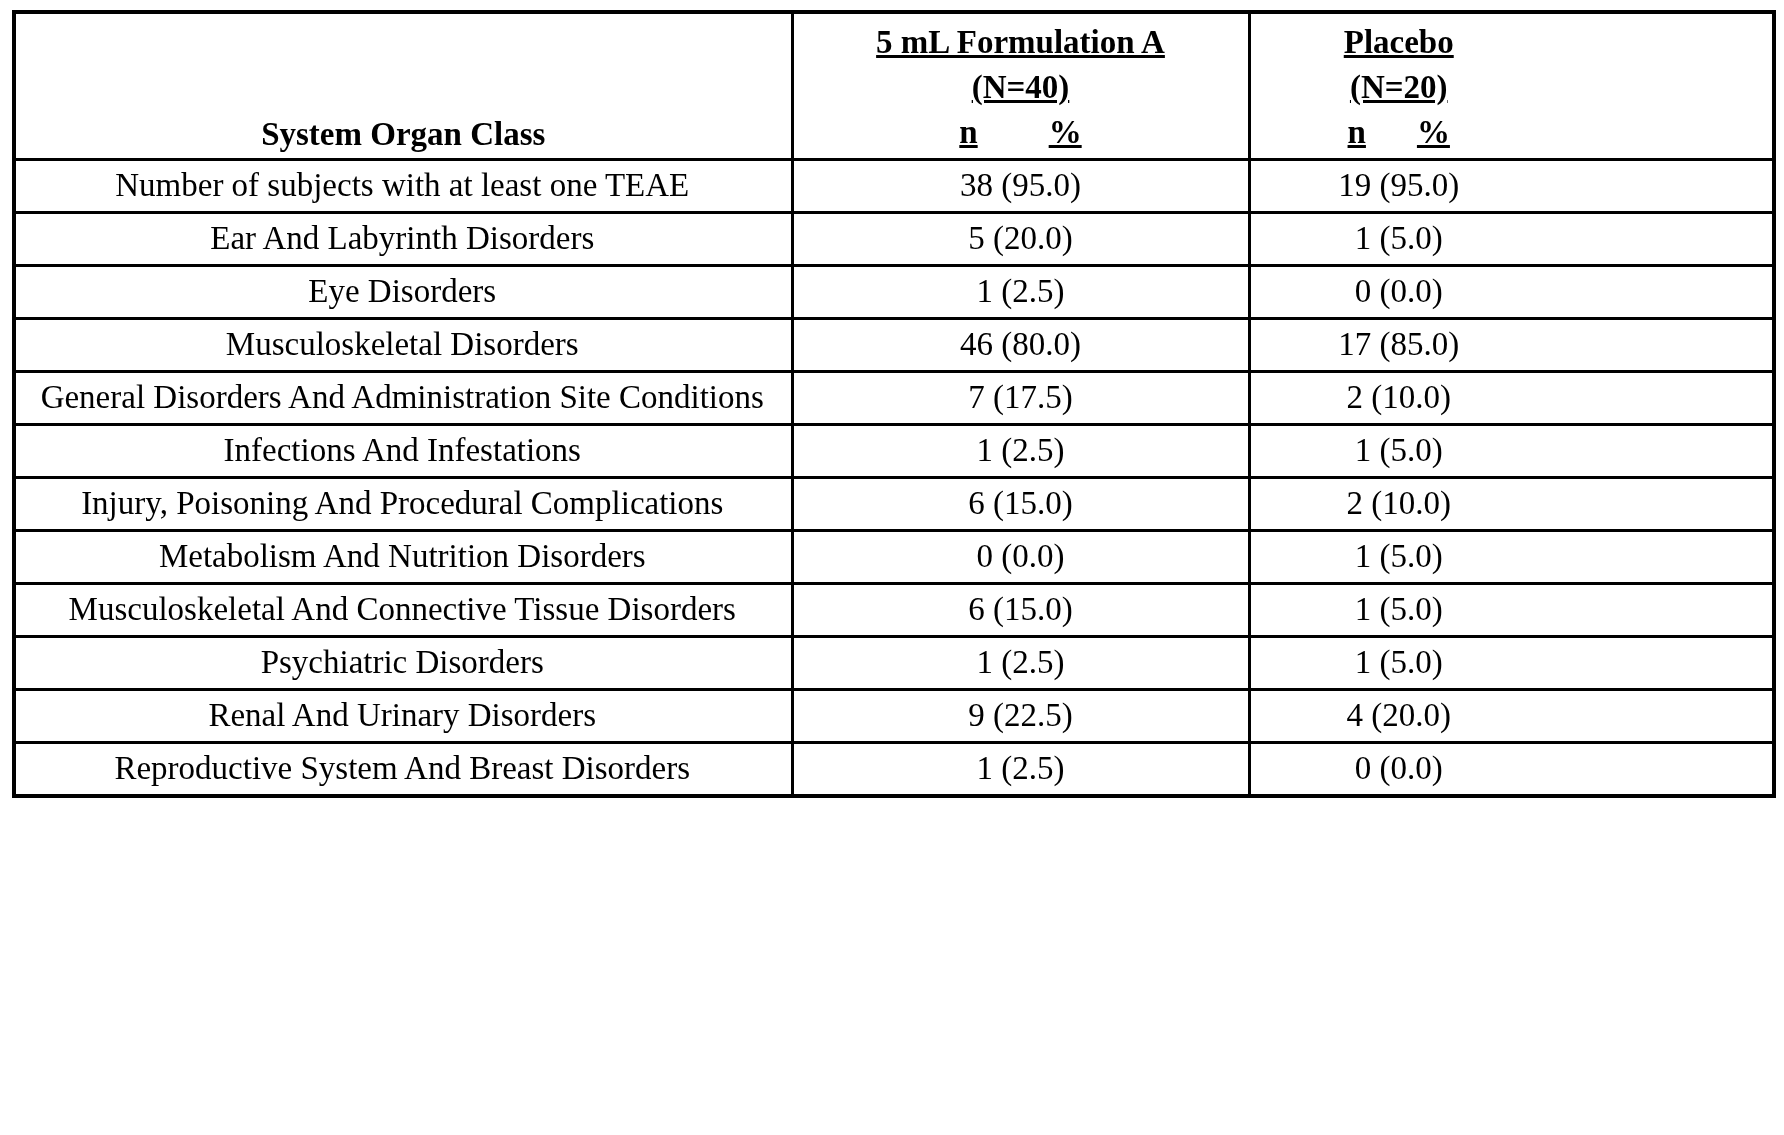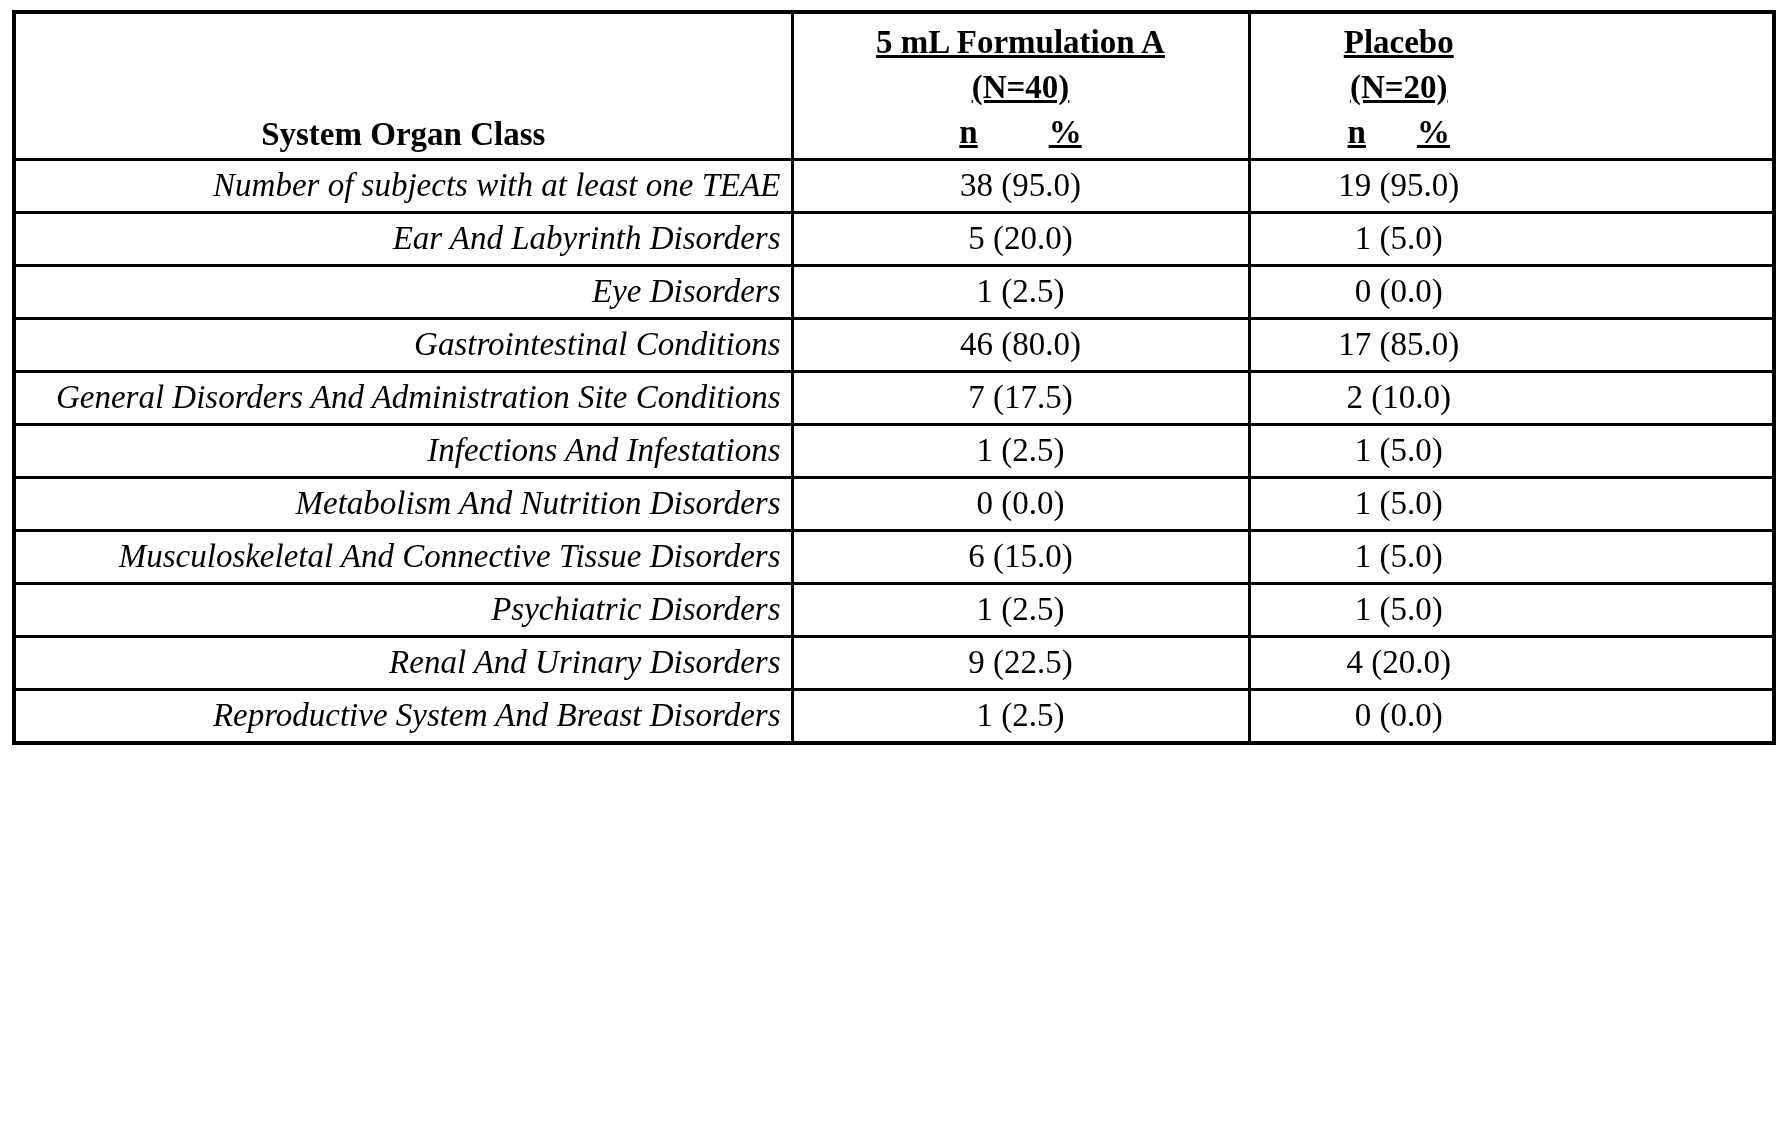--- a/index.html
+++ b/index.html
@@ -39,24 +39,23 @@
   }
   .group-th {
     vertical-align: top;
     text-align: center;
     padding: 6px 0 3px 0;
   }
   .g-title, .g-n, .g-sub { white-space: nowrap; text-decoration: underline; }
   .sub-pct-a { margin-left: 71px; }
   .sub-pct-p { margin-left: 51px; }
   .soc-td {
-    text-align: right;
+    text-align: center;
     vertical-align: top;
     padding: 2px 10px 3px 8px;
-    font-style: italic;
   }
   .val-td {
     text-align: center;
     vertical-align: top;
     padding: 2px 0 3px 0;
   }
   .placebo-col { padding-right: 225px; }
 </style>
 </head>
 <body>
@@ -93,33 +92,38 @@
     <td class="soc-td">Ear And Labyrinth Disorders</td>
     <td class="val-td">5 (20.0)</td>
     <td class="val-td placebo-col">1 (5.0)</td>
   </tr>
         <tr>
     <td class="soc-td">Eye Disorders</td>
     <td class="val-td">1 (2.5)</td>
     <td class="val-td placebo-col">0 (0.0)</td>
   </tr>
         <tr>
-    <td class="soc-td">Gastrointestinal Conditions</td>
+    <td class="soc-td">Musculoskeletal Disorders</td>
     <td class="val-td">46 (80.0)</td>
     <td class="val-td placebo-col">17 (85.0)</td>
   </tr>
         <tr>
     <td class="soc-td">General Disorders And Administration Site Conditions</td>
     <td class="val-td">7 (17.5)</td>
     <td class="val-td placebo-col">2 (10.0)</td>
   </tr>
         <tr>
     <td class="soc-td">Infections And Infestations</td>
     <td class="val-td">1 (2.5)</td>
     <td class="val-td placebo-col">1 (5.0)</td>
+  </tr>
+        <tr>
+    <td class="soc-td">Injury, Poisoning And Procedural Complications</td>
+    <td class="val-td">6 (15.0)</td>
+    <td class="val-td placebo-col">2 (10.0)</td>
   </tr>
         <tr>
     <td class="soc-td">Metabolism And Nutrition Disorders</td>
     <td class="val-td">0 (0.0)</td>
     <td class="val-td placebo-col">1 (5.0)</td>
   </tr>
         <tr>
     <td class="soc-td">Musculoskeletal And Connective Tissue Disorders</td>
     <td class="val-td">6 (15.0)</td>
     <td class="val-td placebo-col">1 (5.0)</td>

